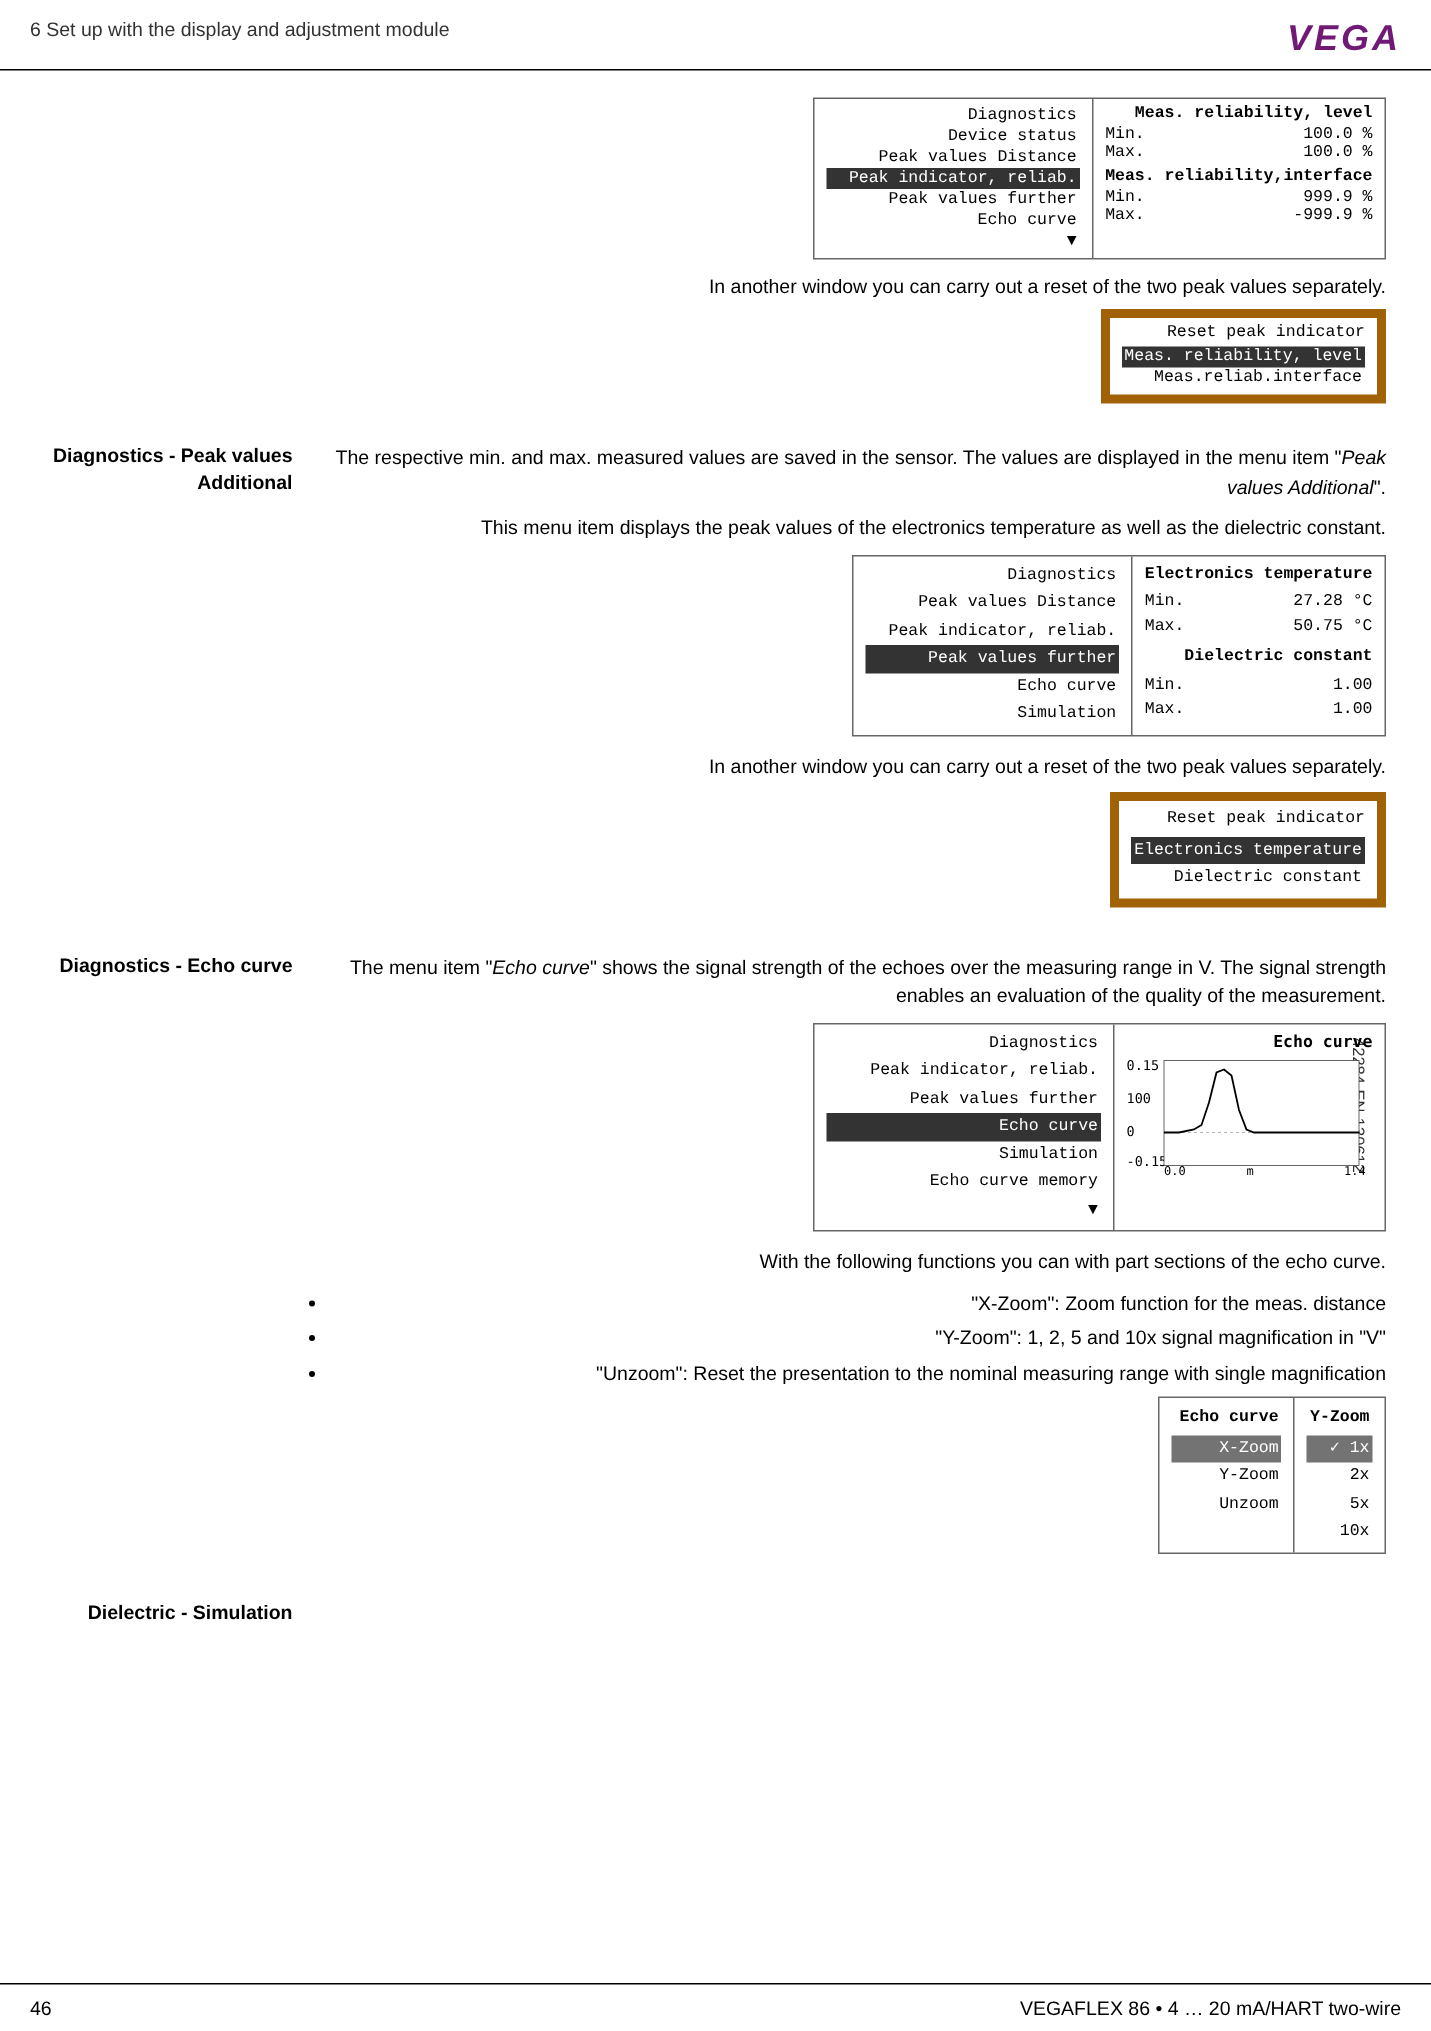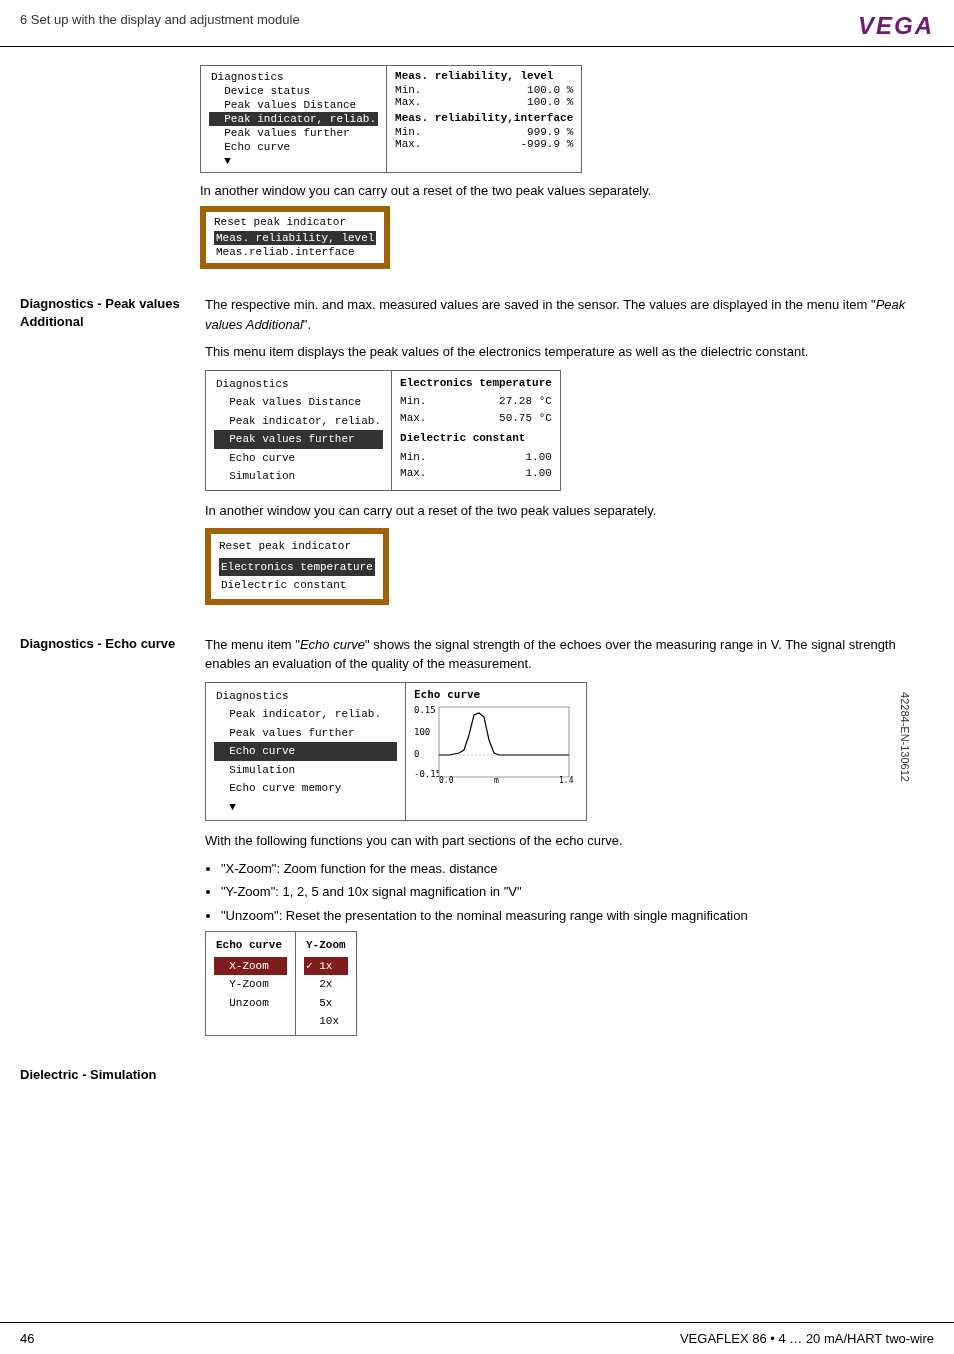--- a/index.html
+++ b/index.html
@@ -9,20 +9,21 @@
       background: #fff;
       color: #000;
       width: 954px;
       min-height: 1354px;
     }
     .page {
       width: 954px;
       min-height: 1354px;
       padding: 0;
       position: relative;
+      text-align: right;
     }
     
     .header {
       display: flex;
       justify-content: space-between;
       align-items: flex-start;
       padding: 12px 20px 6px 20px;
       border-bottom: 1px solid #000;
       margin-bottom: 10px;
     }
@@ -200,21 +201,21 @@
       min-width: 90px;
     }
     .yzoom-panel {
       padding: 4px 8px;
     }
     .yzoom-item {
       padding: 1px 2px;
       white-space: nowrap;
     }
     .yzoom-item.selected {
-      background: #7f1d1d;
+      background: #737373;
       color: #fff;
     }
 
     
     .echo-svg {
       display: block;
       margin-top: 2px;
     }
 
     .italic { font-style: italic; }

